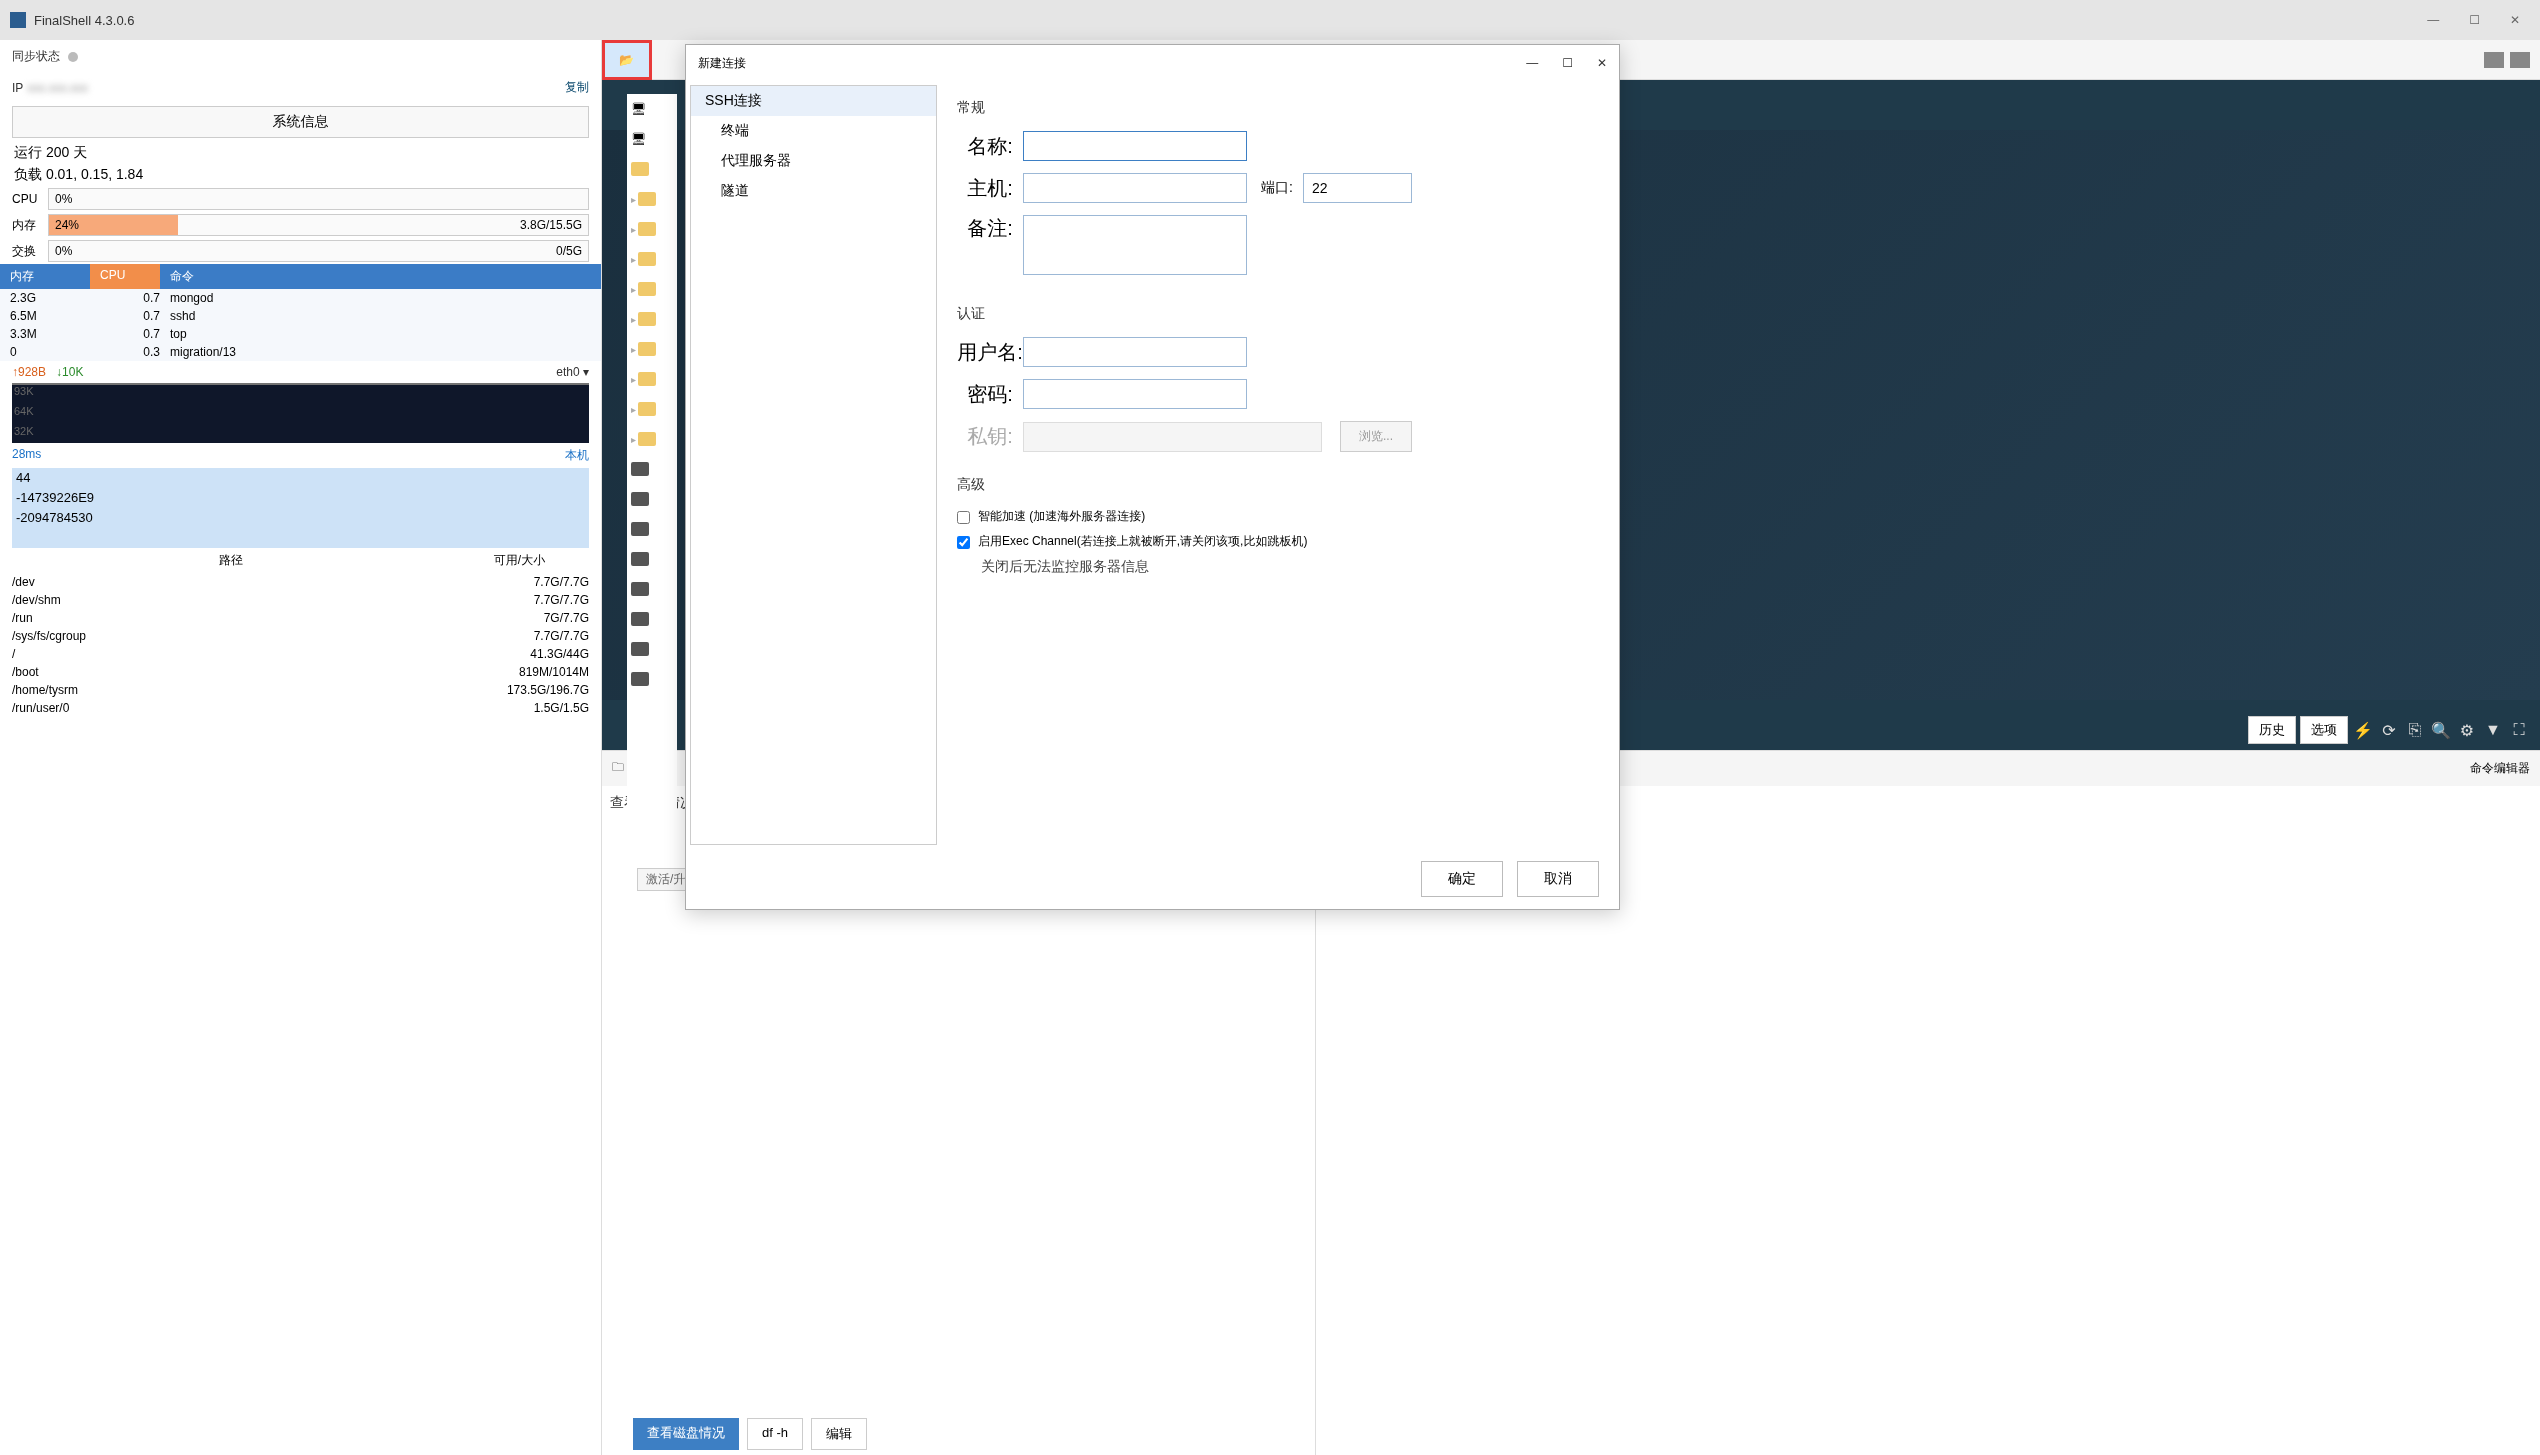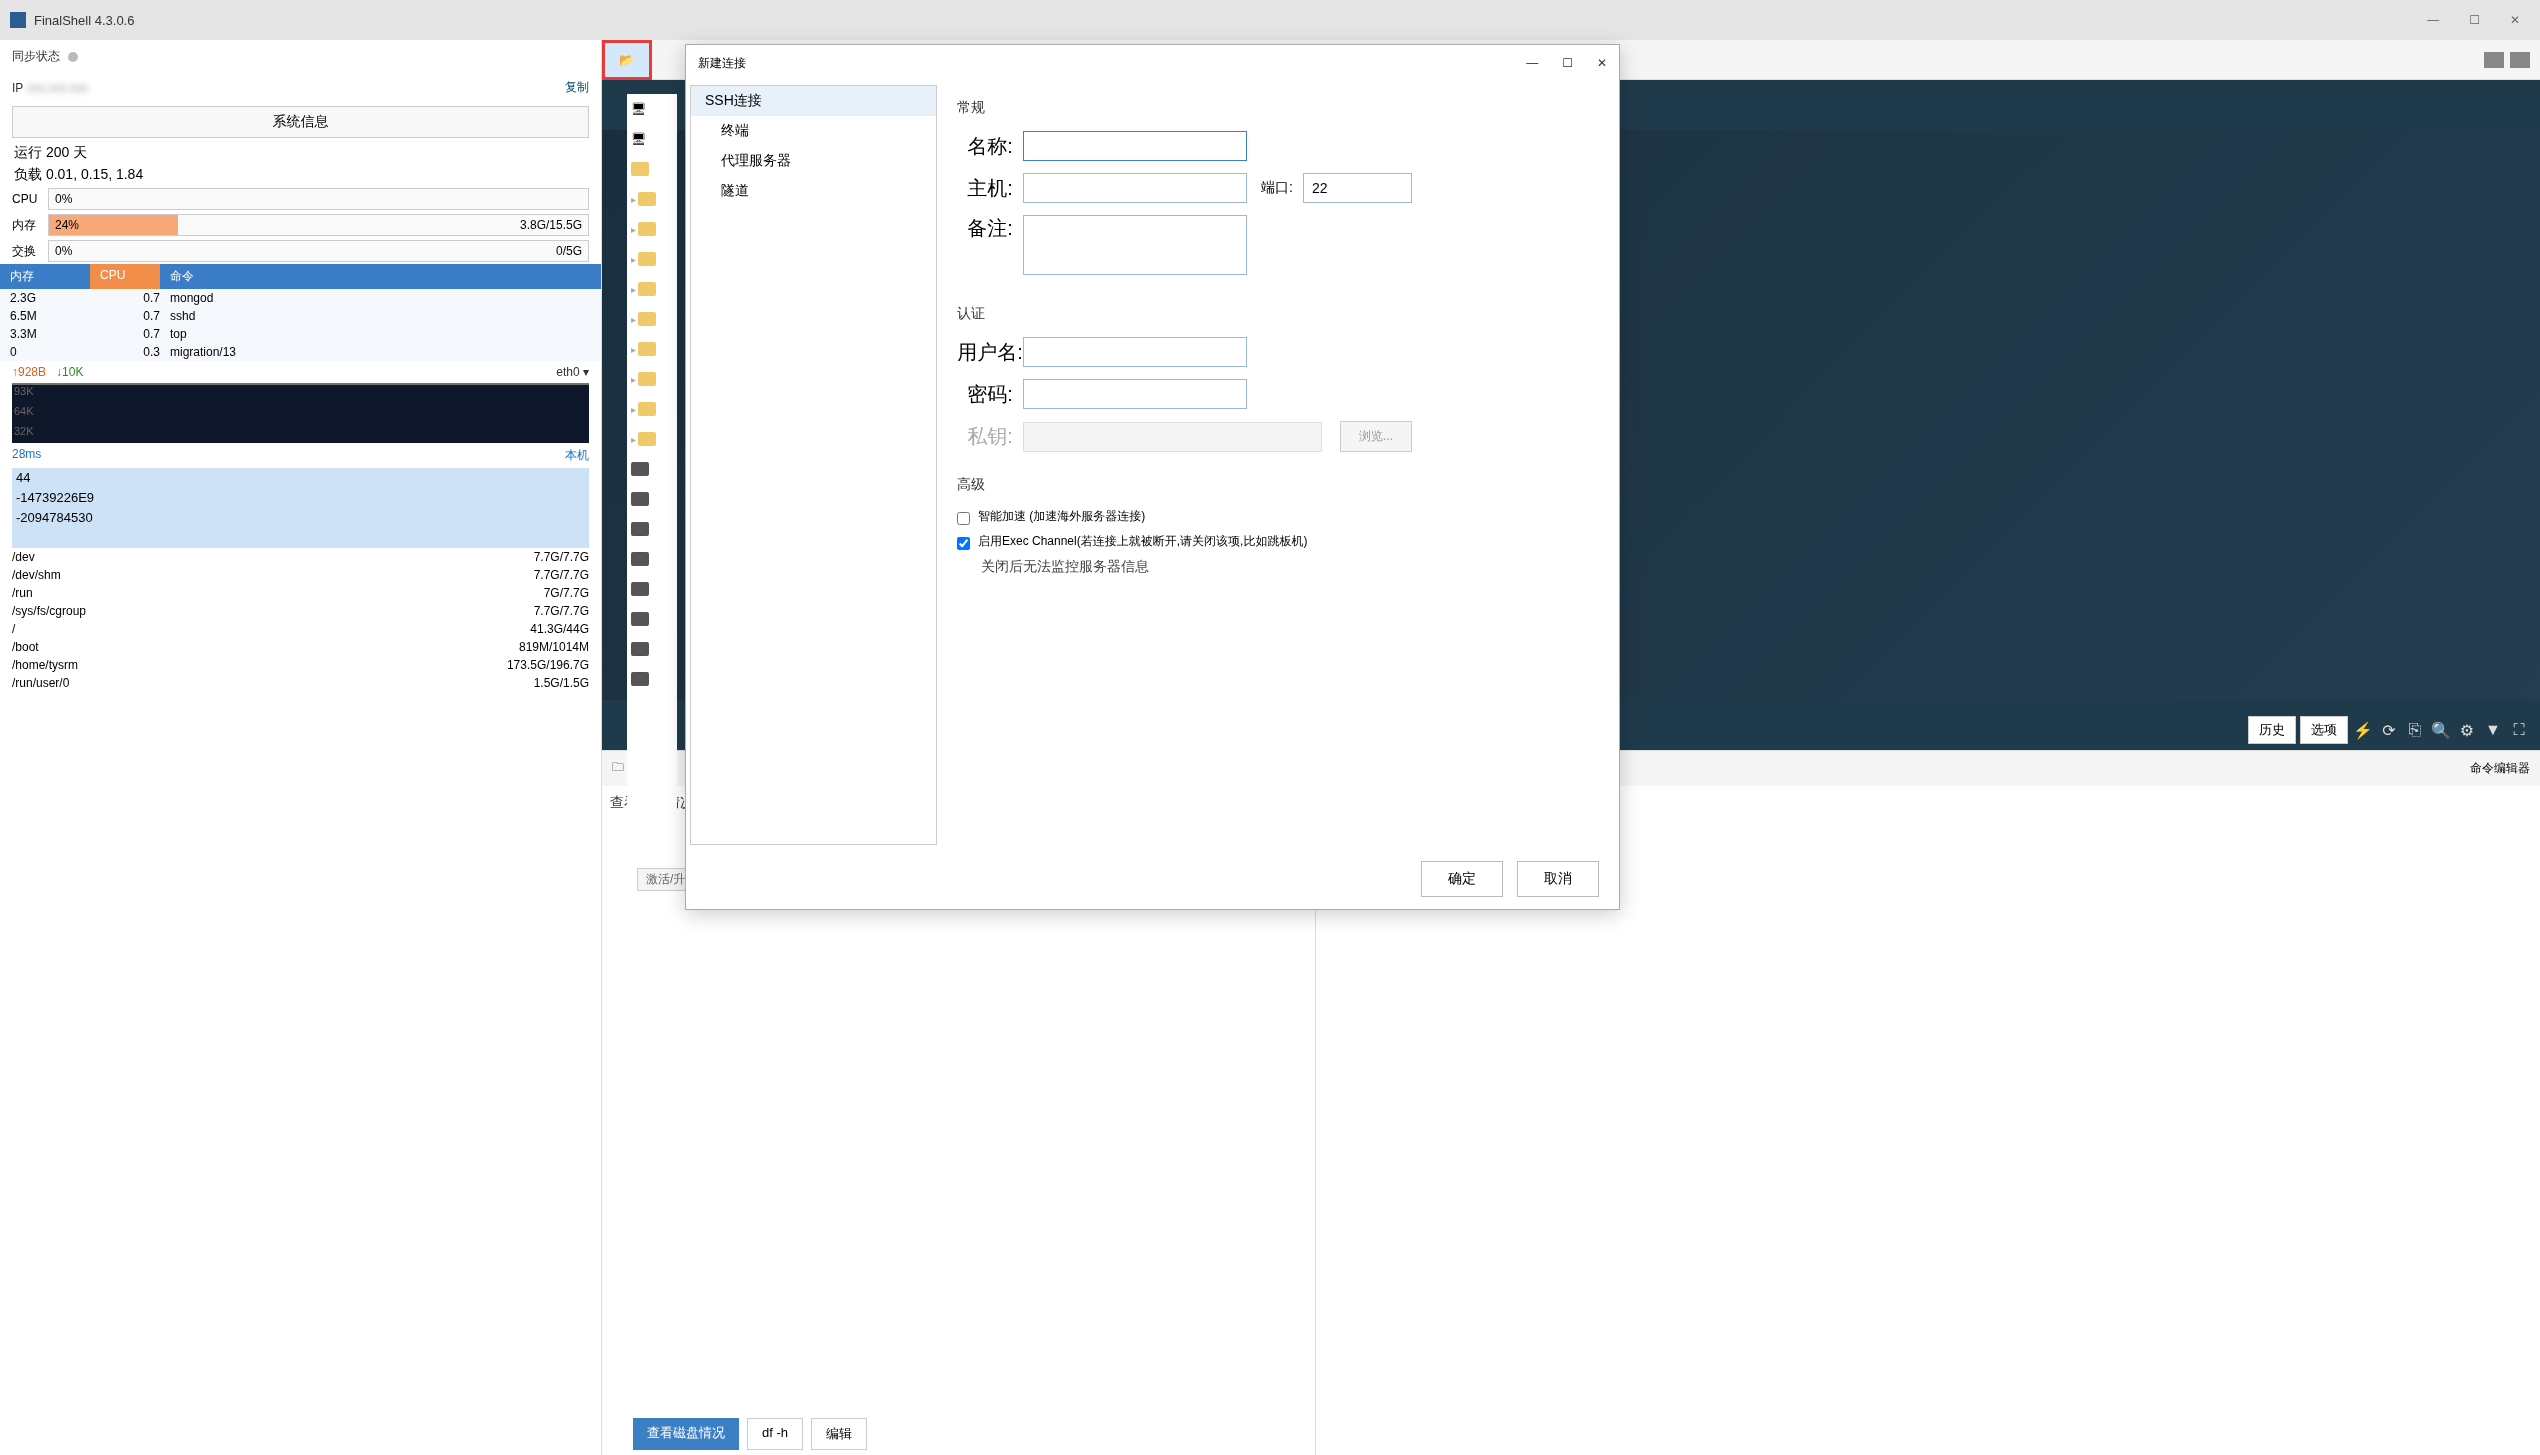--- a/index.html
+++ b/index.html
@@ -102,21 +102,21 @@
 .dlg-left .sub { padding-left: 30px; }
 .dlg-right { flex: 1; padding: 10px 20px; }
 .dlg-right .section { font-size: 14px; color: #333; margin: 8px 0 14px 0; }
 .dlg-right .frow { display: flex; align-items: center; margin-bottom: 12px; }
 .dlg-right .flabel { width: 66px; font-size: 20px; text-align: center; }
 .dlg-right input[type=text], .dlg-right select { border: 1px solid #9cb8d6; height: 30px; padding: 0 8px; font-size: 14px; background: #fff; }
 .dlg-right .inp-m { width: 224px; }
 .dlg-right .inp-l { width: 299px; }
 .dlg-right .inp-s { width: 109px; }
 .dlg-right .port-lbl { margin-left: 14px; margin-right: 10px; font-size: 14px; }
-.dlg-right .opt-row { display: flex; align-items: flex-end; margin-bottom: 8px; font-size: 14px; }
+.dlg-right .opt-row { display: flex; align-items: flex-start; margin-bottom: 8px; font-size: 14px; }
 .dlg-right .opt-row input[type=checkbox] { margin-right: 8px; margin-top: 3px; }
 .dlg-right .note { margin-left: 24px; color: #444; font-size: 14px; }
 .dlg-right .browse { border: 1px solid #ccc; background: #f5f5f5; padding: 6px 18px; margin-left: 18px; color: #999; }
 .dlg-footer { display: flex; justify-content: flex-end; padding: 12px 20px; gap: 14px; }
 .dlg-footer button { border: 1px solid #bbb; background: #fff; padding: 8px 26px; font-size: 14px; }
 
 
 .bg-tab { position: absolute; left: 1562px; top: 94px; width: 50px; height: 34px; background: #eee; border: 1px solid #ccc; display: flex; align-items: center; justify-content: center; color: #666; }
 .addr-bar { position: absolute; left: 1562px; top: 137px; width: 50px; height: 34px; background: #fff; border: 1px solid #ccc; display: flex; align-items: center; justify-content: flex-end; padding-right: 6px; color: #666; }
 </style>
@@ -212,20 +212,24 @@
     <div class="ping-row">
       <span class="lat">28ms</span>
       <span class="host">本机</span>
     </div>
     <div class="ping-chart">
       <div class="num">44</div>
       <div class="line" style="top:22px">-14739226E9</div>
       <div class="line" style="top:42px">-2094784530</div>
     </div>
 
+    <div class="disk-head">
+      <span class="h1">路径</span>
+      <span class="h2">可用/大小</span>
+    </div>
     <div id="disk-list">
         <div class="disk-row">
           <span class="p">/dev</span>
           <span class="s">7.7G/7.7G</span>
         </div>
         <div class="disk-row">
           <span class="p">/dev/shm</span>
           <span class="s">7.7G/7.7G</span>
         </div>
         <div class="disk-row">

